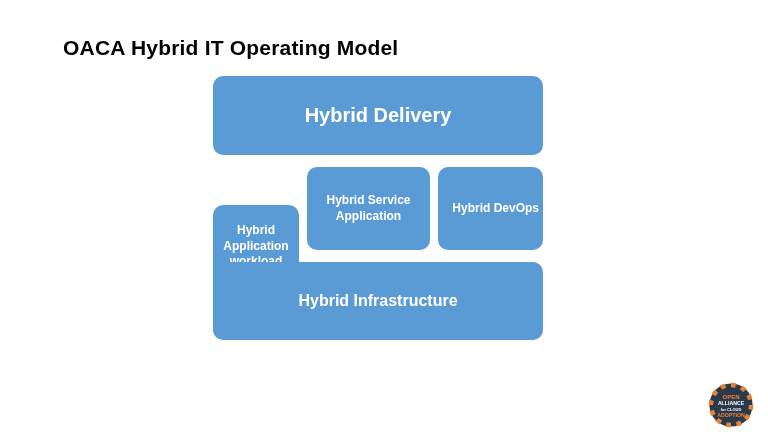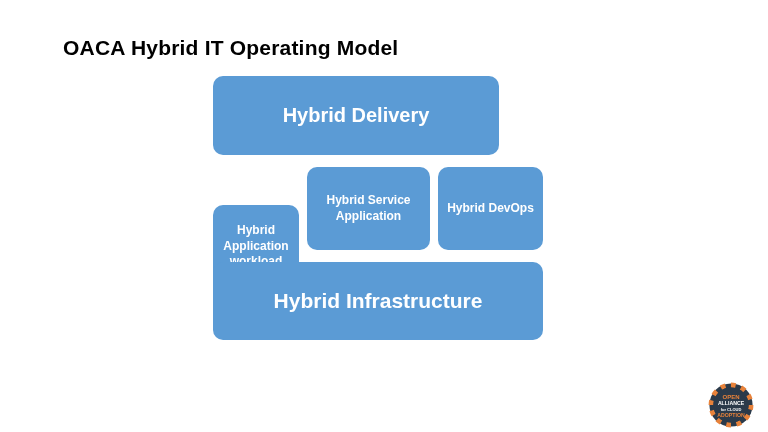--- a/index.html
+++ b/index.html
@@ -25,26 +25,26 @@
     position: absolute;
     background: #5B9BD5;
     border-radius: 10px;
     color: #ffffff;
     font-weight: bold;
     display: flex;
     align-items: center;
     justify-content: center;
     text-align: center;
   }
-  .box-top    { left: 213px; top: 76px;  width: 286px; height: 79px; font-size: 20px; }
-  .box-bottom { left: 213px; top: 262px; width: 330px; height: 78px; font-size: 21px; }
+  .box-top    { left: 213px; top: 76px;  width: 330px; height: 79px; font-size: 20px; }
+  .box-bottom { left: 213px; top: 262px; width: 330px; height: 78px; font-size: 16px; }
   .box-mid    { top: 167px; height: 83px; font-size: 12px; line-height: 1.3; padding: 4px; }
   .box-mid1   { left: 213px; width: 86px; margin-top: 38px; }
   .box-mid2   { left: 307px; width: 123px; }
-  .box-mid3   { left: 438px; width: 105px; }
+  .box-mid3   { left: 438px; width: 105px; justify-content: flex-end; }
   .logo {
     position: absolute;
     left: 707px; top: 381px;
     width: 48px; height: 48px;
   }
   .logo svg { width: 100%; height: 100%; display: block; }
   .logo text {
     font-family: "Liberation Sans", sans-serif;
     font-weight: bold;
     text-anchor: middle;

